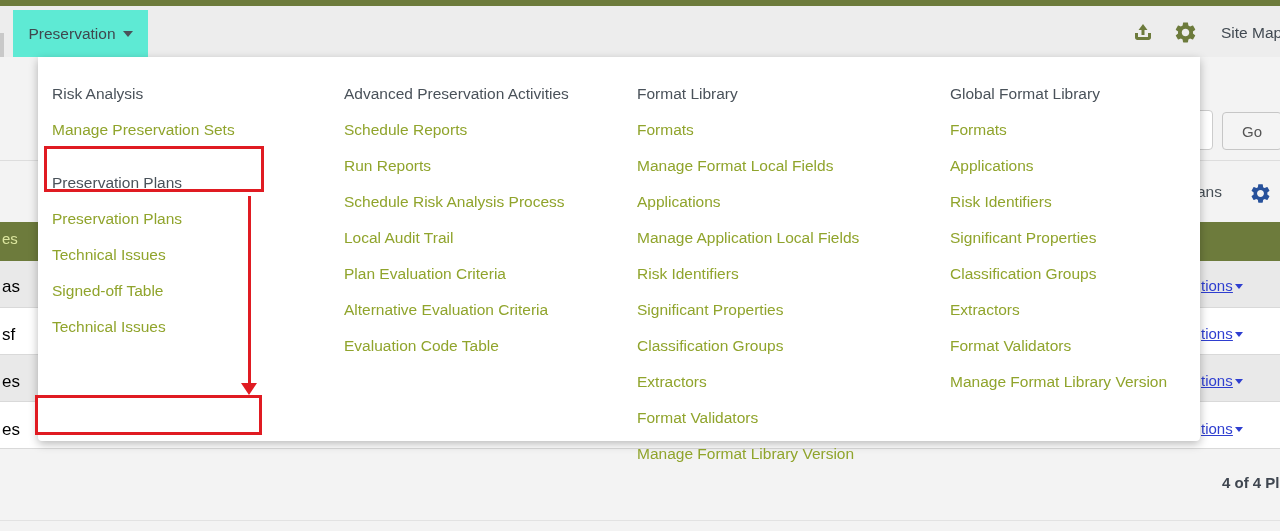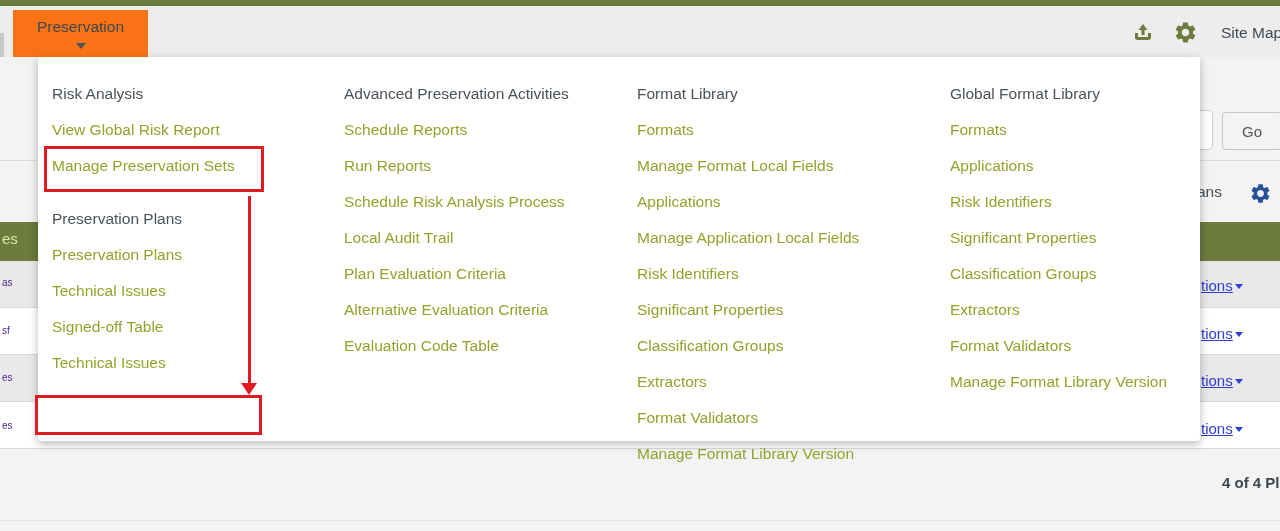--- a/index.html
+++ b/index.html
@@ -9,23 +9,23 @@
     font-family:"Liberation Sans","DejaVu Sans",sans-serif;
     -webkit-font-smoothing:antialiased;
   }
   .abs{position:absolute;}
 
   
   .top-strip{left:0;top:0;width:1280px;height:6px;background:#6d7b3c;}
   .tab-bar{left:0;top:6px;width:1280px;height:51px;background:#ededed;}
   .edge-notch{left:0;top:33px;width:4px;height:24px;background:#c9c9c9;}
   .menu-tab{
-    left:13px;top:10px;width:135px;height:47px;background:#f97316;
+    left:13px;top:10px;width:135px;height:47px;background:#5eead4;
     display:flex;align-items:center;justify-content:center;gap:7px;
-    color:#3f474e;font-size:15.5px;cursor:pointer;flex-direction:column;
+    color:#3f474e;font-size:15.5px;cursor:pointer;
   }
   .caret{width:0;height:0;border-left:5px solid transparent;border-right:5px solid transparent;border-top:6px solid #4a525a;display:inline-block;}
   .icon-btn{width:26px;height:26px;display:inline-flex;align-items:center;justify-content:center;cursor:pointer;}
   .upload-btn{left:1131px;top:19px;}
   .gear-btn{left:1172px;top:19px;}
   .site-map{left:1221px;top:24px;font-size:15.5px;color:#424a52;white-space:nowrap;cursor:pointer;}
 
   
   .search-divider{left:0;top:160px;width:1280px;height:1px;background:#dddddd;}
   .search-input{left:1120px;top:110px;width:93px;height:40px;background:#ffffff;border:1px solid #cccccc;border-radius:4px;box-sizing:border-box;}
@@ -34,21 +34,21 @@
     background:#f4f4f4;border:1px solid #c6c6c6;border-radius:4px;
     font-size:15px;color:#555;font-family:inherit;cursor:pointer;
   }
   .plans-fragment{left:1197px;top:183px;font-size:15.5px;color:#474f56;}
   .blue-gear{left:1247px;top:180px;}
   .table-header-bar{left:0;top:222px;width:1280px;height:39px;background:#6d7b3c;}
   .hdr-fragment{left:2px;top:230px;font-size:15px;color:#dce69f;}
   .t-row{left:0;width:1280px;height:47px;box-sizing:border-box;border-bottom:1px solid #d9d9d9;}
   .row-even{background:#e9e9e9;}
   .row-odd{background:#ffffff;}
-  .row-fragment{left:2px;font-size:10px;color:#4c1d95;}
+  .row-fragment{left:2px;font-size:17px;color:#000000;}
   .action-link{left:1201px;font-size:15px;color:#2e3ed0;text-decoration:underline;cursor:pointer;white-space:nowrap;}
   .action-link .caret{border-top-color:#2e3ed0;border-left-width:4px;border-right-width:4px;border-top-width:5px;margin-left:2px;position:relative;top:-2px;}
   .count-fragment{left:1222px;top:474px;font-size:15px;font-weight:bold;color:#3f4650;white-space:nowrap;}
   .bottom-divider{left:0;top:520px;width:1280px;height:1px;background:#e2e2e2;}
 
   
   .panel{
     left:38px;top:57px;width:1162px;height:384px;background:#ffffff;
     box-shadow:0 3px 10px rgba(0,0,0,0.28);border-radius:0 0 4px 4px;z-index:10;
   }
@@ -126,21 +126,20 @@
 <span class="abs action-link" style="top:372px;"><u>tions</u><span class="caret"></span></span>
 <span class="abs action-link" style="top:420px;"><u>tions</u><span class="caret"></span></span>
 
 <span class="abs count-fragment">4 of 4 Plan</span>
 <div class="abs bottom-divider"></div>
 
 <div class="abs panel">
 
   <div class="menu-col col-1">
     <div class="menu-header">Risk Analysis</div>
-    <div class="menu-item">View Global Risk Report</div>
     <div class="menu-item">Manage Preservation Sets</div>
     <div class="menu-header gapped">Preservation Plans</div>
     <div class="menu-item">Preservation Plans</div>
     <div class="menu-item">Technical Issues</div>
     <div class="menu-item">Signed-off Table</div>
     <div class="menu-item">Technical Issues</div>
   </div>
 
   <div class="menu-col col-2">
     <div class="menu-header">Advanced Preservation Activities</div>

